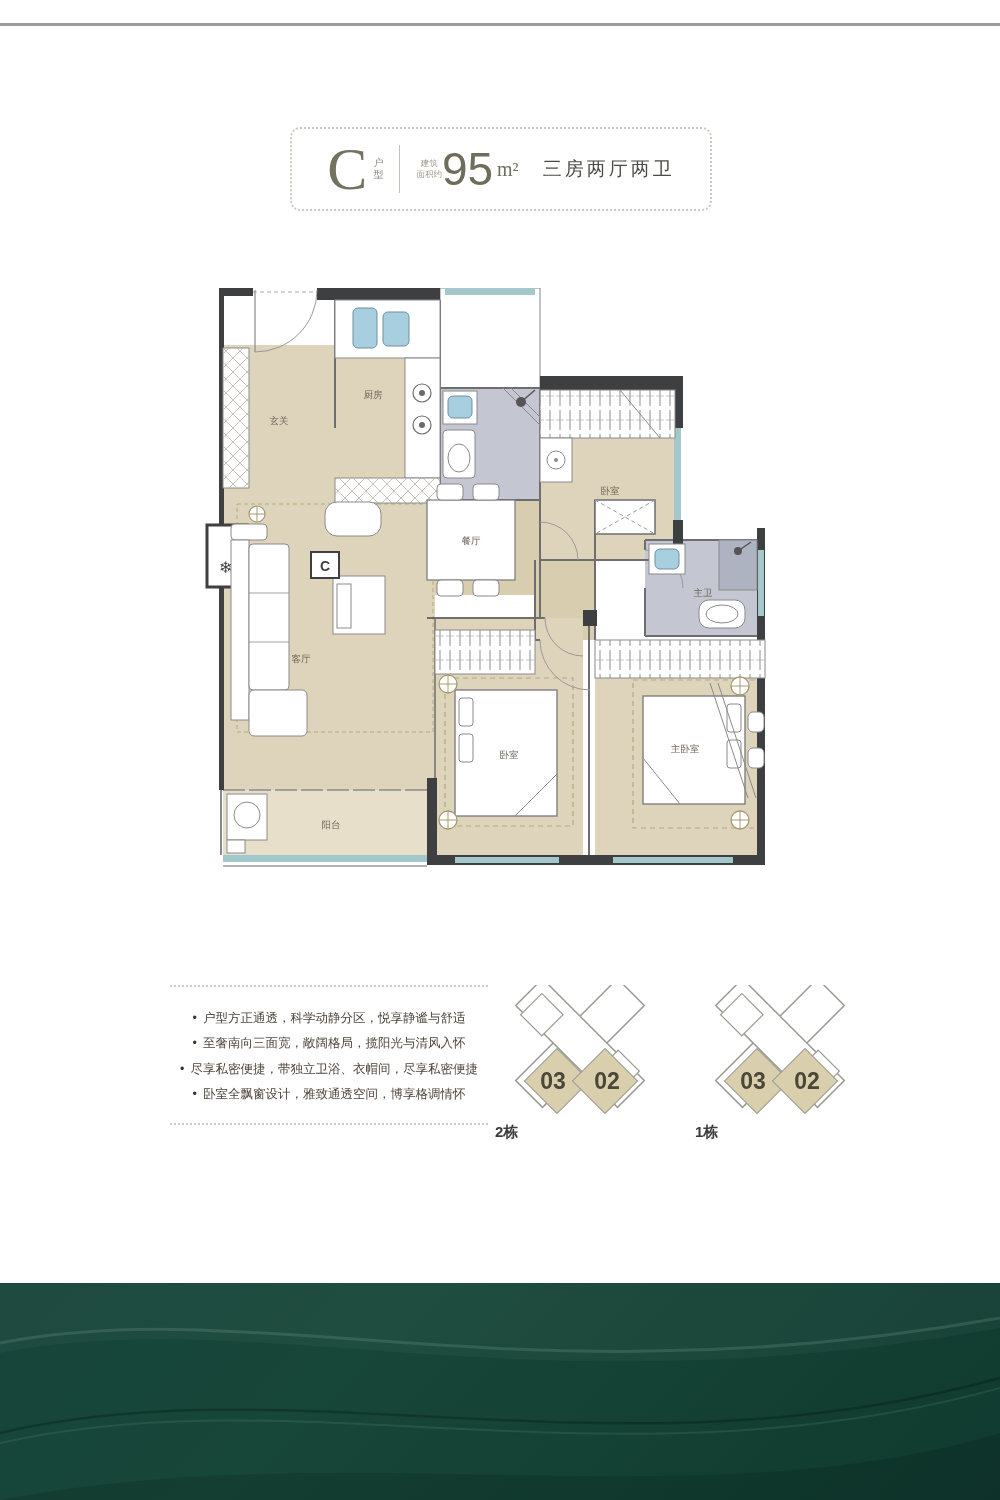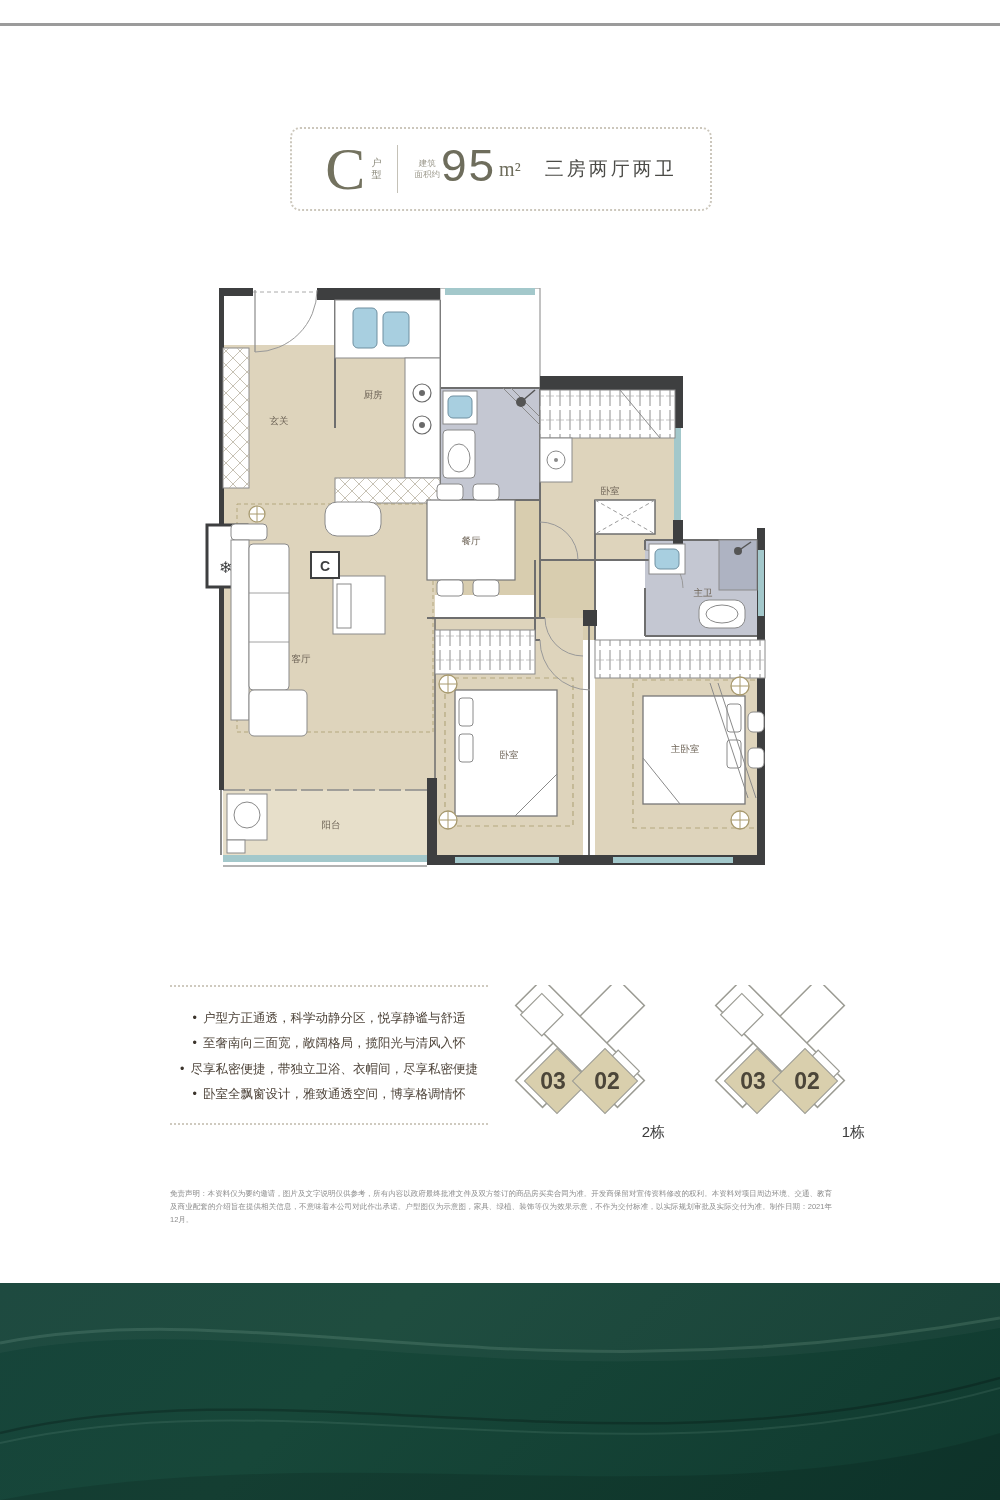--- a/index.html
+++ b/index.html
@@ -10,38 +10,38 @@
   
   .titlebox{position:absolute;left:290px;top:127px;width:422px;height:84px;
     border:2px dotted #ccc7bc;border-radius:10px;display:flex;align-items:center;
     justify-content:center;box-sizing:border-box;}
   .unit-letter{font-family:"Liberation Serif",serif;font-size:60px;color:#73725f;
     line-height:1;margin-right:6px;}
   .stack{display:inline-block;width:1em;font-size:10px;line-height:1.25;color:#8a887a;
     word-break:break-all;}
   .stack2{display:inline-block;font-size:8.5px;line-height:1.3;color:#9a978a;text-align:center;}
   .vdiv{width:1px;height:48px;background:#c4c1b7;margin:0 16px;}
-  .area-value{font-family:Liberation Mono, monospace;font-size:46px;color:#6e6d5c;line-height:1;text-align:center;}
+  .area-value{font-family:Liberation Sans, sans-serif;font-size:46px;color:#6e6d5c;line-height:1;text-align:center;}
   .area-unit{font-family:Liberation Serif, serif;font-size:20px;color:#6e6d5c;margin-left:4px;}
   .layout-text{font-size:19px;color:#4b4b47;letter-spacing:3px;margin-left:24px;font-weight:normal;}
 
   
   .plan{position:absolute;left:205px;top:288px;width:565px;height:585px;}
 
   
   .features{position:absolute;left:170px;top:985px;width:318px;
     border-top:2px dotted #cfcabf;border-bottom:2px dotted #cfcabf;
     padding:14px 0 12px 0;box-sizing:border-box;}
   .features ul{margin:0;padding:0;list-style:none;text-align:center;}
   .features li{font-size:12.5px;color:#4e443a;margin:9px 0;line-height:1.3;}
   .features li .dot{color:#3c342c;margin-right:6px;}
 
   
   .siteplan{position:absolute;width:170px;}
-  .siteplan .bname{text-align:right;font-size:15px;font-weight:normal;color:#3c3c3c;margin-top:4px;}
+  .siteplan .bname{text-align:left;font-size:15px;font-weight:bold;color:#3c3c3c;margin-top:4px;}
   #sp1{left:495px;top:985px;}
   #sp2{left:695px;top:985px;}
 
   
   .disclaimer{position:absolute;left:170px;top:1188px;width:662px;
     font-size:7.5px;color:#8d8d8d;line-height:1.7;text-align:justify;}
 
   
   .footer{position:absolute;left:0;top:1283px;width:1000px;height:217px;
     background:linear-gradient(135deg,#20564552 0%,#16443a 0%,#174739 35%,#103a2f 100%);}
@@ -297,21 +297,20 @@
       </g>
       <g transform="translate(110,96) rotate(-45)">
         <rect x="-23" y="-23" width="46" height="46" fill="#d9cfad" stroke="#9b9b93" stroke-width="1"></rect>
       </g>
       <text x="58" y="104" font-size="23" font-weight="bold" fill="#4c4639" text-anchor="middle">03</text>
       <text x="112" y="104" font-size="23" font-weight="bold" fill="#4c4639" text-anchor="middle">02</text>
     </svg>
     <div class="bname">1栋</div>
   </div>
 
-  <div class="disclaimer">免责声明：本资料仅为要约邀请，图片及文字说明仅供参考，所有内容以政府最终批准文件及双方签订的商品房买卖合同为准。开发商保留对宣传资料修改的权利。本资料对项目周边环境、交通、教育及商业配套的介绍旨在提供相关信息，不意味着本公司对此作出承诺。户型图仅为示意图，家具、绿植、装饰等仅为效果示意，不作为交付标准，以实际规划审批及实际交付为准。制作日期：2021年12月。</div>
 
   <div class="footer">
     <svg width="1000" height="217" viewBox="0 0 1000 217">
       <path d="M0,60 C260,10 520,120 1000,35" fill="none" stroke="rgba(190,225,205,0.14)" stroke-width="3"></path>
       <path d="M0,150 C300,80 620,200 1000,95" fill="none" stroke="rgba(0,0,0,0.22)" stroke-width="2.5"></path>
       <path d="M0,160 C300,92 620,210 1000,105" fill="none" stroke="rgba(190,225,205,0.10)" stroke-width="2"></path>
       <path d="M0,70 C260,20 520,130 1000,45 L1000,0 L0,0 Z" fill="rgba(255,255,255,0.035)"></path>
       <path d="M0,217 C350,150 700,240 1000,150 L1000,217 Z" fill="rgba(0,0,0,0.12)"></path>
     </svg>
   </div>

